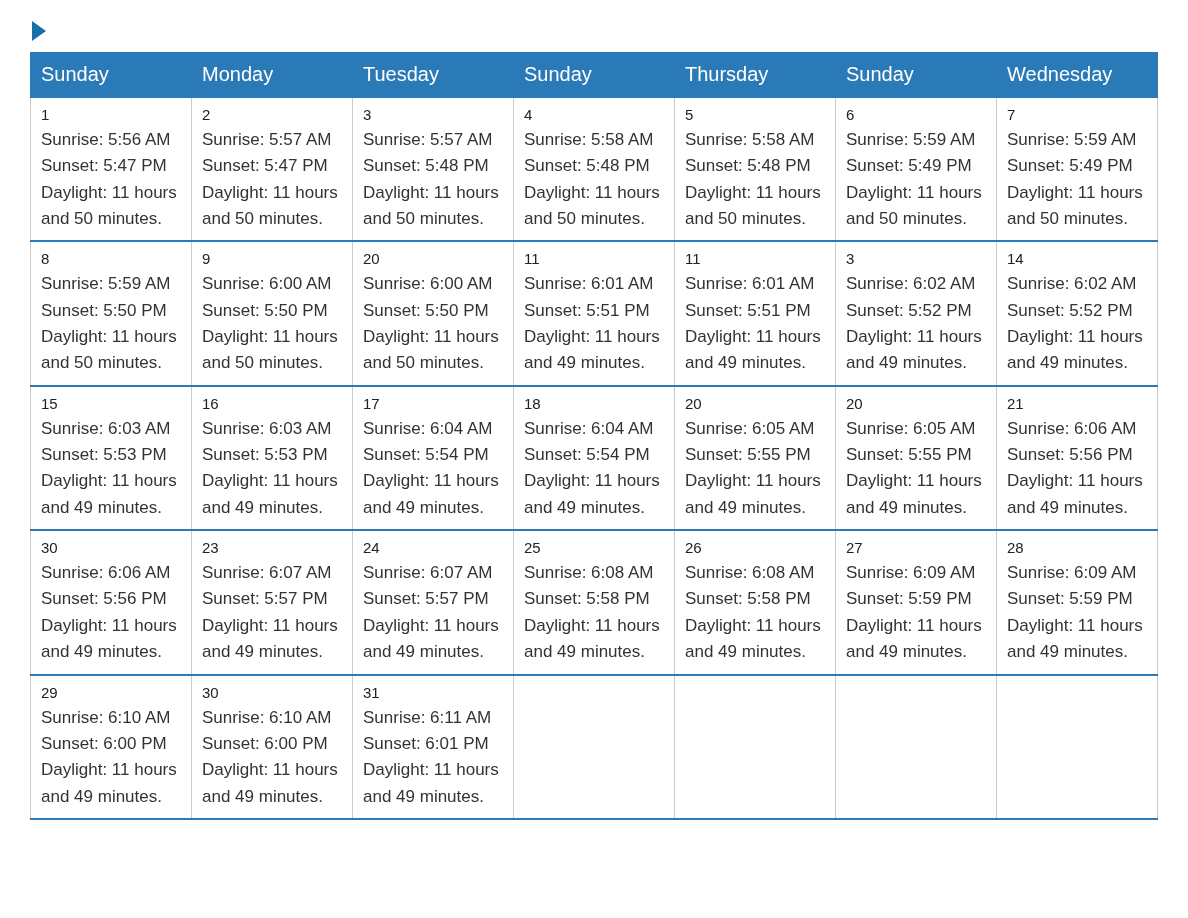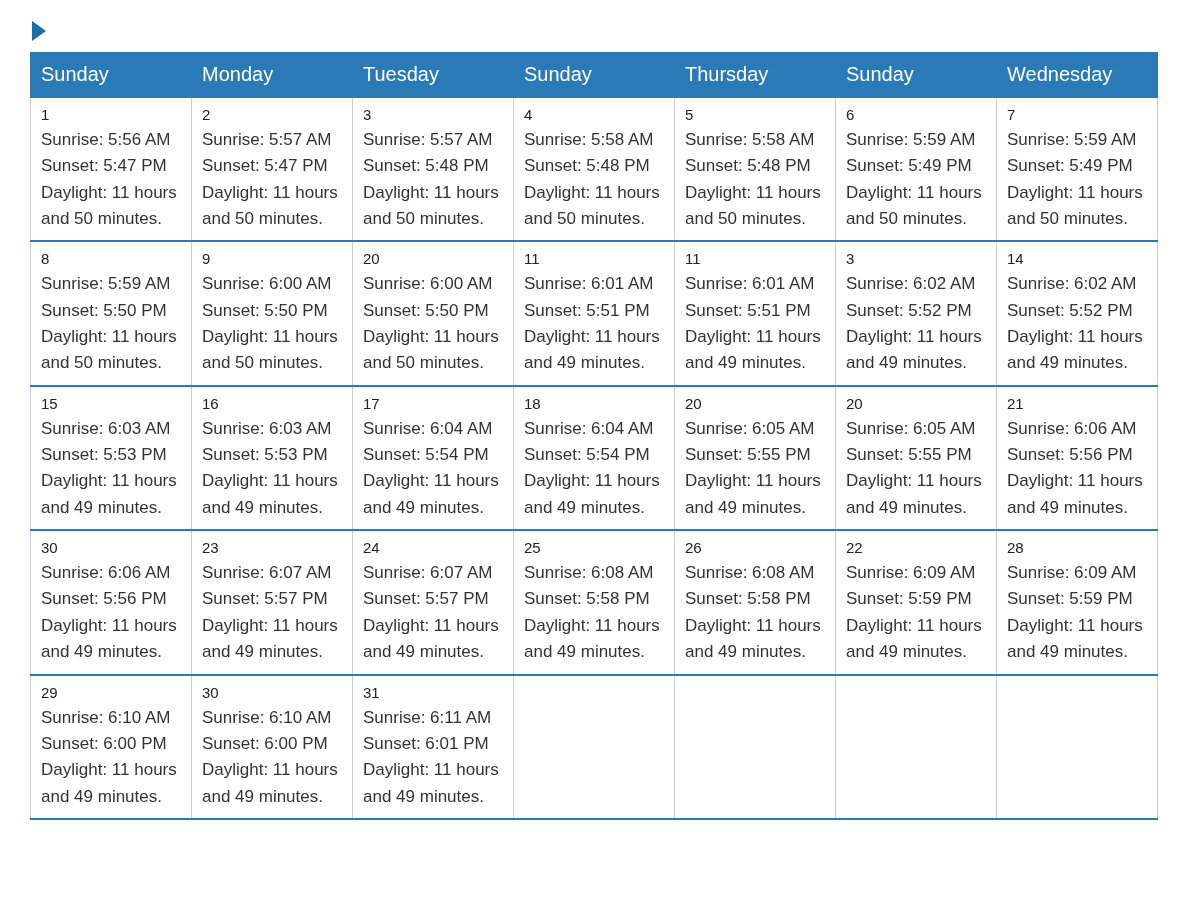--- a/index.html
+++ b/index.html
@@ -241,21 +241,21 @@
         </td>
         <td>
           <span class="day-number">25</span>
           <div class="day-info">Sunrise: 6:08 AM<br>Sunset: 5:58 PM<br>Daylight: 11 hours<br>and 49 minutes.</div>
         </td>
         <td>
           <span class="day-number">26</span>
           <div class="day-info">Sunrise: 6:08 AM<br>Sunset: 5:58 PM<br>Daylight: 11 hours<br>and 49 minutes.</div>
         </td>
         <td>
-          <span class="day-number">22</span>
+          <span class="day-number">27</span>
           <div class="day-info">Sunrise: 6:09 AM<br>Sunset: 5:59 PM<br>Daylight: 11 hours<br>and 49 minutes.</div>
         </td>
         <td>
           <span class="day-number">28</span>
           <div class="day-info">Sunrise: 6:09 AM<br>Sunset: 5:59 PM<br>Daylight: 11 hours<br>and 49 minutes.</div>
         </td>
       </tr>
       <tr>
         <td>
           <span class="day-number">29</span>

